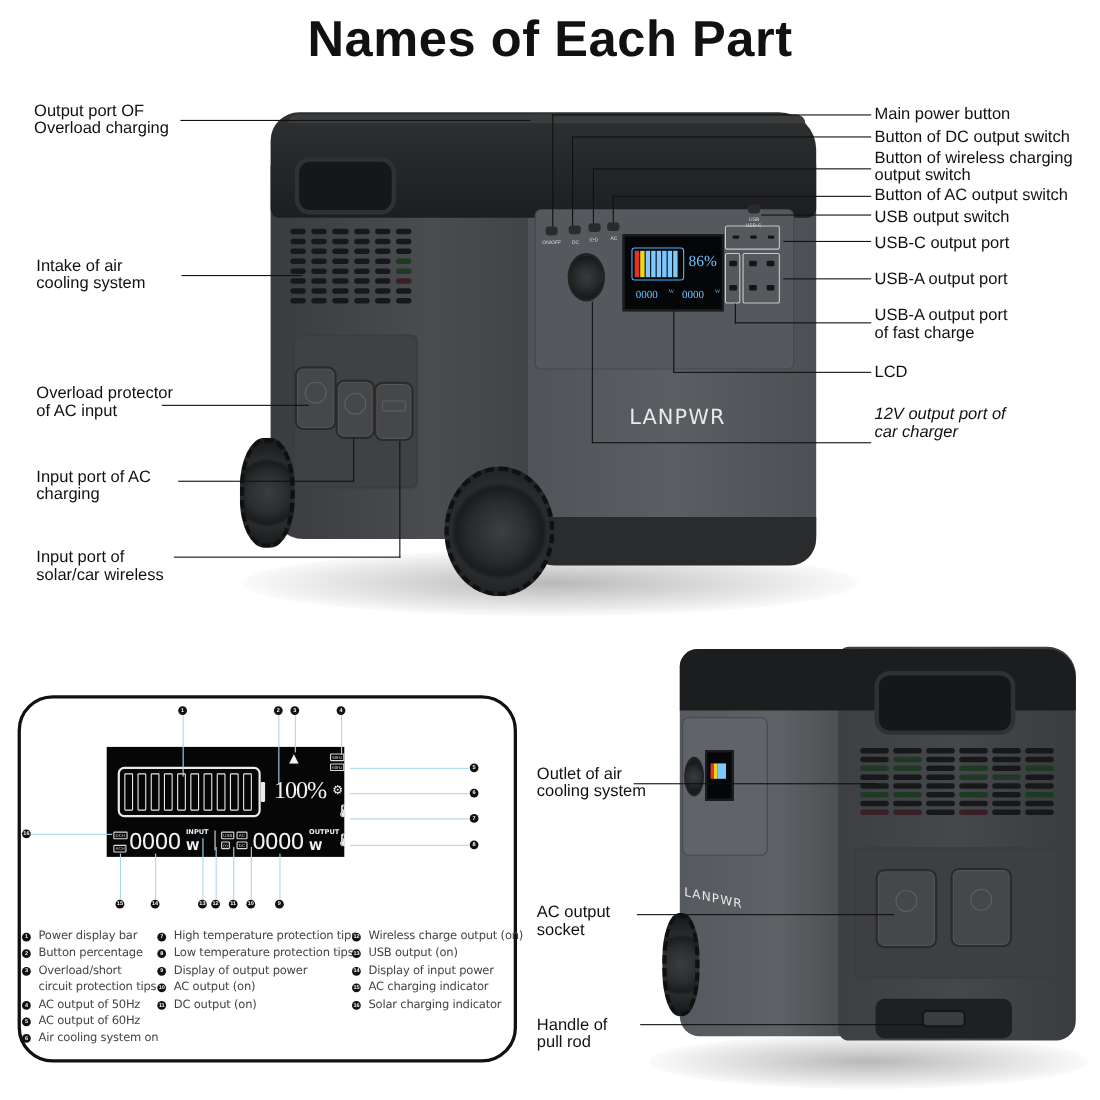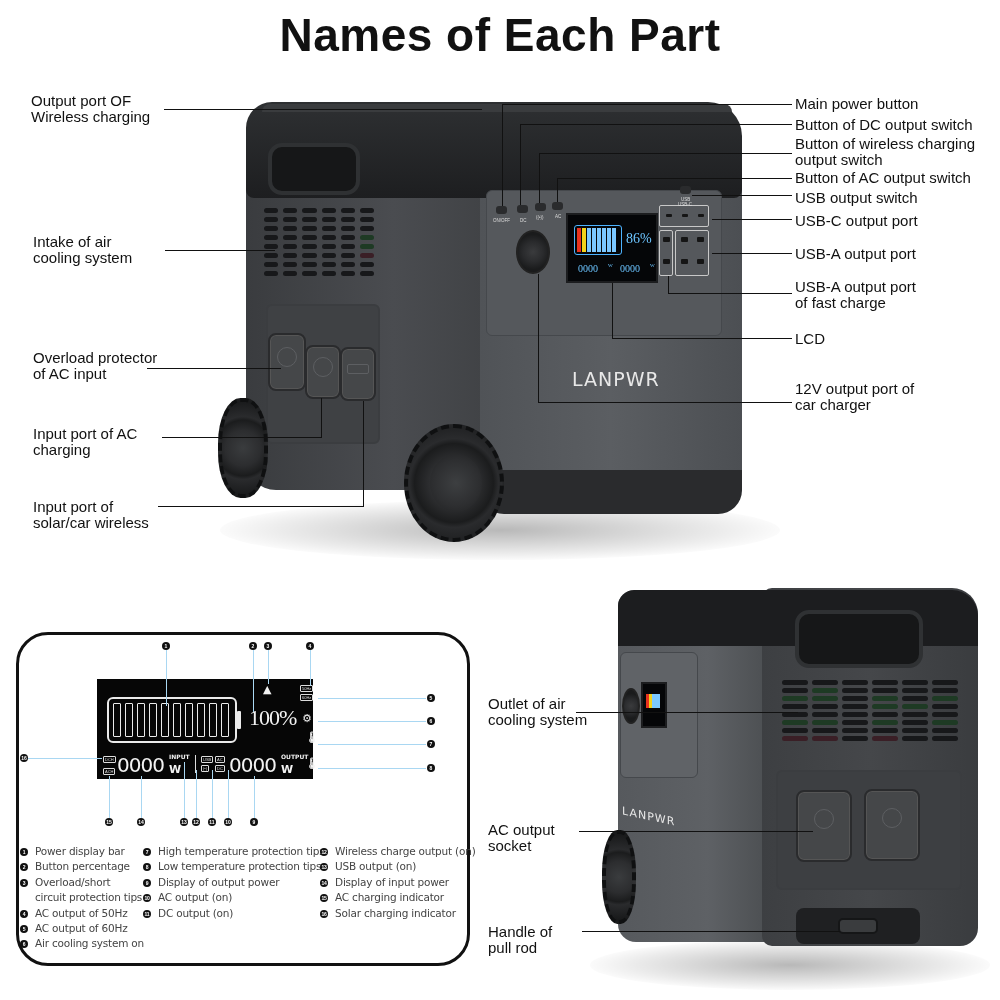--- a/index.html
+++ b/index.html
@@ -190,21 +190,21 @@
   <div class="brand" style="left:572px;top:368px;">LANPWR</div>
 
   <div class="wheel" style="left:218px;top:398px;width:50px;height:100px;border-radius:45%;"></div>
   <div class="wheel" style="left:404px;top:424px;width:100px;height:118px;">
     <div class="hub" style="left:22px;top:26px;width:52px;height:58px;"></div>
   </div>
 </div>
 
 <div class="lbl" style="left:31px;top:93px;">
   <div>Output port OF</div>
-    <div>Wireless charging</div>
+    <div>Overload charging</div>
 </div>
 <div class="line hl" style="left:164px;top:109px;width:318px;"></div>
 
 <div class="lbl" style="left:33px;top:234px;">
   <div>Intake of air</div>
     <div>cooling system</div>
 </div>
 <div class="line hl" style="left:165px;top:250px;width:110px;"></div>
 
 <div class="lbl" style="left:33px;top:350px;">
@@ -273,21 +273,21 @@
 </div>
 <div class="line hl" style="left:668px;top:293px;width:124px;"></div>
 <div class="line vl" style="left:668px;top:276px;height:18px;"></div>
 
 <div class="lbl" style="left:795px;top:331px;">
     <div>LCD</div>
   </div>
 <div class="line hl" style="left:612px;top:338px;width:180px;"></div>
 <div class="line vl" style="left:612px;top:283px;height:56px;"></div>
 
-<div class="lbl" style="left:795px;top:381px;">
+<div class="lbl" style="left:795px;top:369px;font-style:italic;">
   <div>12V output port of</div>
     <div>car charger</div>
 </div>
 <div class="line hl" style="left:538px;top:402px;width:254px;"></div>
 <div class="line vl" style="left:538px;top:274px;height:129px;"></div>
 
 <div class="legend-box"></div>
 
 <div class="big-lcd">
   <div class="big-bat" style="left:10px;top:18px;width:130px;height:46px;">

